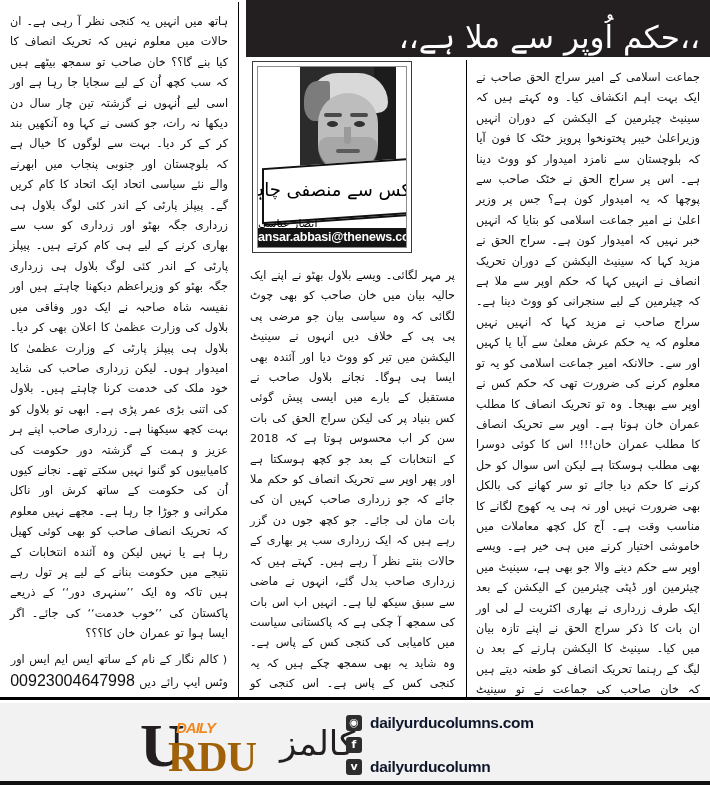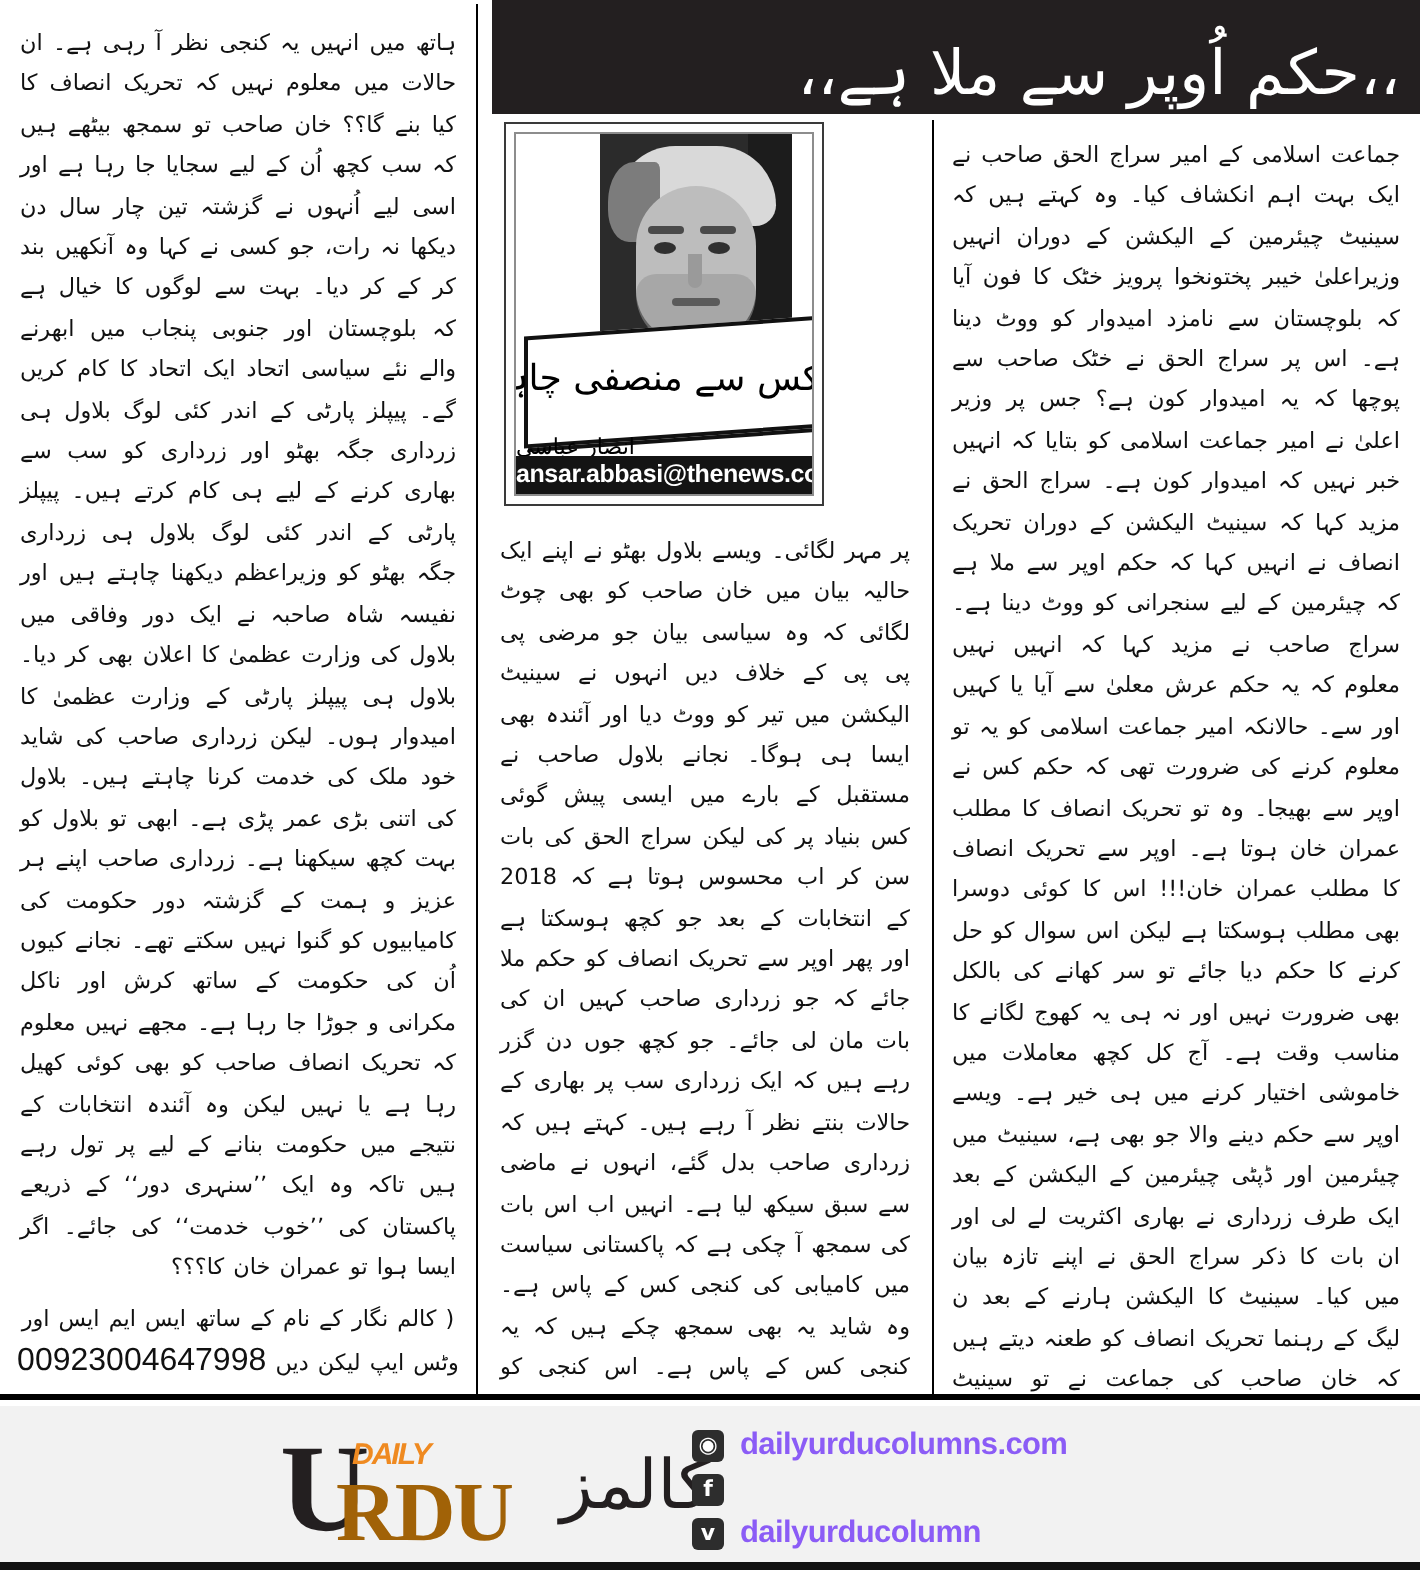--- a/index.html
+++ b/index.html
@@ -344,21 +344,21 @@
     line-height: 16px;
     text-align: center;
     margin-right: 8px;
     flex: 0 0 auto;
     font-weight: bold;
   }
   .social-label {
     font-family: "Liberation Sans", sans-serif;
     font-size: 15.5px;
     font-weight: bold;
-    color: #8b5cf6;
+    color: #0f172a;
     letter-spacing: -0.3px;
   }
 </style>
 </head>
 <body>
 
 <div class="page">
 
   <div class="article">
 
@@ -401,21 +401,21 @@
       <p>جماعت اسلامی کے امیر سراج الحق صاحب نے ایک بہت اہم انکشاف کیا۔ وہ کہتے ہیں کہ سینیٹ چیئرمین کے الیکشن کے دوران انہیں وزیراعلیٰ خیبر پختونخوا پرویز خٹک کا فون آیا کہ بلوچستان سے نامزد امیدوار کو ووٹ دینا ہے۔ اس پر سراج الحق نے خٹک صاحب سے پوچھا کہ یہ امیدوار کون ہے؟ جس پر وزیر اعلیٰ نے امیر جماعت اسلامی کو بتایا کہ انہیں خبر نہیں کہ امیدوار کون ہے۔ سراج الحق نے مزید کہا کہ سینیٹ الیکشن کے دوران تحریک انصاف نے انہیں کہا کہ حکم اوپر سے ملا ہے کہ چیئرمین کے لیے سنجرانی کو ووٹ دینا ہے۔ سراج صاحب نے مزید کہا کہ انہیں نہیں معلوم کہ یہ حکم عرش معلیٰ سے آیا یا کہیں اور سے۔ حالانکہ امیر جماعت اسلامی کو یہ تو معلوم کرنے کی ضرورت تھی کہ حکم کس نے اوپر سے بھیجا۔ وہ تو تحریک انصاف کا مطلب عمران خان ہوتا ہے۔ اوپر سے تحریک انصاف کا مطلب عمران خان!!! اس کا کوئی دوسرا بھی مطلب ہوسکتا ہے لیکن اس سوال کو حل کرنے کا حکم دیا جائے تو سر کھانے کی بالکل بھی ضرورت نہیں اور نہ ہی یہ کھوج لگانے کا مناسب وقت ہے۔ آج کل کچھ معاملات میں خاموشی اختیار کرنے میں ہی خیر ہے۔ ویسے اوپر سے حکم دینے والا جو بھی ہے، سینیٹ میں چیئرمین اور ڈپٹی چیئرمین کے الیکشن کے بعد ایک طرف زرداری نے بھاری اکثریت لے لی اور ان بات کا ذکر سراج الحق نے اپنے تازہ بیان میں کیا۔ سینیٹ کا الیکشن ہارنے کے بعد ن لیگ کے رہنما تحریک انصاف کو طعنہ دیتے ہیں کہ خان صاحب کی جماعت نے تو سینیٹ الیکشن میں تیر کے نشان</p>
     </div>
 
     <div class="col col-mid">
       <p>پر مہر لگائی۔ ویسے بلاول بھٹو نے اپنے ایک حالیہ بیان میں خان صاحب کو بھی چوٹ لگائی کہ وہ سیاسی بیان جو مرضی پی پی پی کے خلاف دیں انہوں نے سینیٹ الیکشن میں تیر کو ووٹ دیا اور آئندہ بھی ایسا ہی ہوگا۔ نجانے بلاول صاحب نے مستقبل کے بارے میں ایسی پیش گوئی کس بنیاد پر کی لیکن سراج الحق کی بات سن کر اب محسوس ہوتا ہے کہ 2018 کے انتخابات کے بعد جو کچھ ہوسکتا ہے اور پھر اوپر سے تحریک انصاف کو حکم ملا جائے کہ جو زرداری صاحب کہیں ان کی بات مان لی جائے۔ جو کچھ جوں دن گزر رہے ہیں کہ ایک زرداری سب پر بھاری کے حالات بنتے نظر آ رہے ہیں۔ کہتے ہیں کہ زرداری صاحب بدل گئے، انہوں نے ماضی سے سبق سیکھ لیا ہے۔ انہیں اب اس بات کی سمجھ آ چکی ہے کہ پاکستانی سیاست میں کامیابی کی کنجی کس کے پاس ہے۔ وہ شاید یہ بھی سمجھ چکے ہیں کہ یہ کنجی کس کے پاس ہے۔ اس کنجی کو چھینے اور چھینا جھپٹی میں اپنا نقصان کرنے کی بجائے زرداری صاحب نے اُس ہاتھ کو ہی چومنے کا فیصلہ کر لیا ہے جس</p>
     </div>
 
     <div class="col col-left">
       <p>ہاتھ میں انہیں یہ کنجی نظر آ رہی ہے۔ ان حالات میں معلوم نہیں کہ تحریک انصاف کا کیا بنے گا؟؟ خان صاحب تو سمجھ بیٹھے ہیں کہ سب کچھ اُن کے لیے سجایا جا رہا ہے اور اسی لیے اُنہوں نے گزشتہ تین چار سال دن دیکھا نہ رات، جو کسی نے کہا وہ آنکھیں بند کر کے کر دیا۔ بہت سے لوگوں کا خیال ہے کہ بلوچستان اور جنوبی پنجاب میں ابھرنے والے نئے سیاسی اتحاد ایک اتحاد کا کام کریں گے۔ پیپلز پارٹی کے اندر کئی لوگ بلاول ہی زرداری جگہ بھٹو اور زرداری کو سب سے بھاری کرنے کے لیے ہی کام کرتے ہیں۔ پیپلز پارٹی کے اندر کئی لوگ بلاول ہی زرداری جگہ بھٹو کو وزیراعظم دیکھنا چاہتے ہیں اور نفیسہ شاہ صاحبہ نے ایک دور وفاقی میں بلاول کی وزارت عظمیٰ کا اعلان بھی کر دیا۔ بلاول ہی پیپلز پارٹی کے وزارت عظمیٰ کا امیدوار ہوں۔ لیکن زرداری صاحب کی شاید خود ملک کی خدمت کرنا چاہتے ہیں۔ بلاول کی اتنی بڑی عمر پڑی ہے۔ ابھی تو بلاول کو بہت کچھ سیکھنا ہے۔ زرداری صاحب اپنے ہر عزیز و ہمت کے گزشتہ دور حکومت کی کامیابیوں کو گنوا نہیں سکتے تھے۔ نجانے کیوں اُن کی حکومت کے ساتھ کرش اور ناکل مکرانی و جوڑا جا رہا ہے۔ مجھے نہیں معلوم کہ تحریک انصاف صاحب کو بھی کوئی کھیل رہا ہے یا نہیں لیکن وہ آئندہ انتخابات کے نتیجے میں حکومت بنانے کے لیے پر تول رہے ہیں تاکہ وہ ایک ’’سنہری دور‘‘ کے ذریعے پاکستان کی ’’خوب خدمت‘‘ کی جائے۔ اگر ایسا ہوا تو عمران خان کا؟؟؟</p>
       <div class="contact-line">
-        <span>( کالم نگار کے نام کے ساتھ ایس ایم ایس اور وٹس ایپ لیکن دیں</span>
+        <span>( کالم نگار کے نام کے ساتھ ایس ایم ایس اور وٹس ایپ رائے دیں</span>
         <span class="ltr-num">00923004647998</span>
         <span>)</span>
       </div>
       <div class="contact-line">
         <span class="ltr-num">SMS</span>
         <span>بیٹھے (SPACEAAA#:</span>
         <span>پیغام لکھ کر</span>
         <span class="ltr-num">8001</span>
         <span>پر بھیجیں</span>
       </div>

